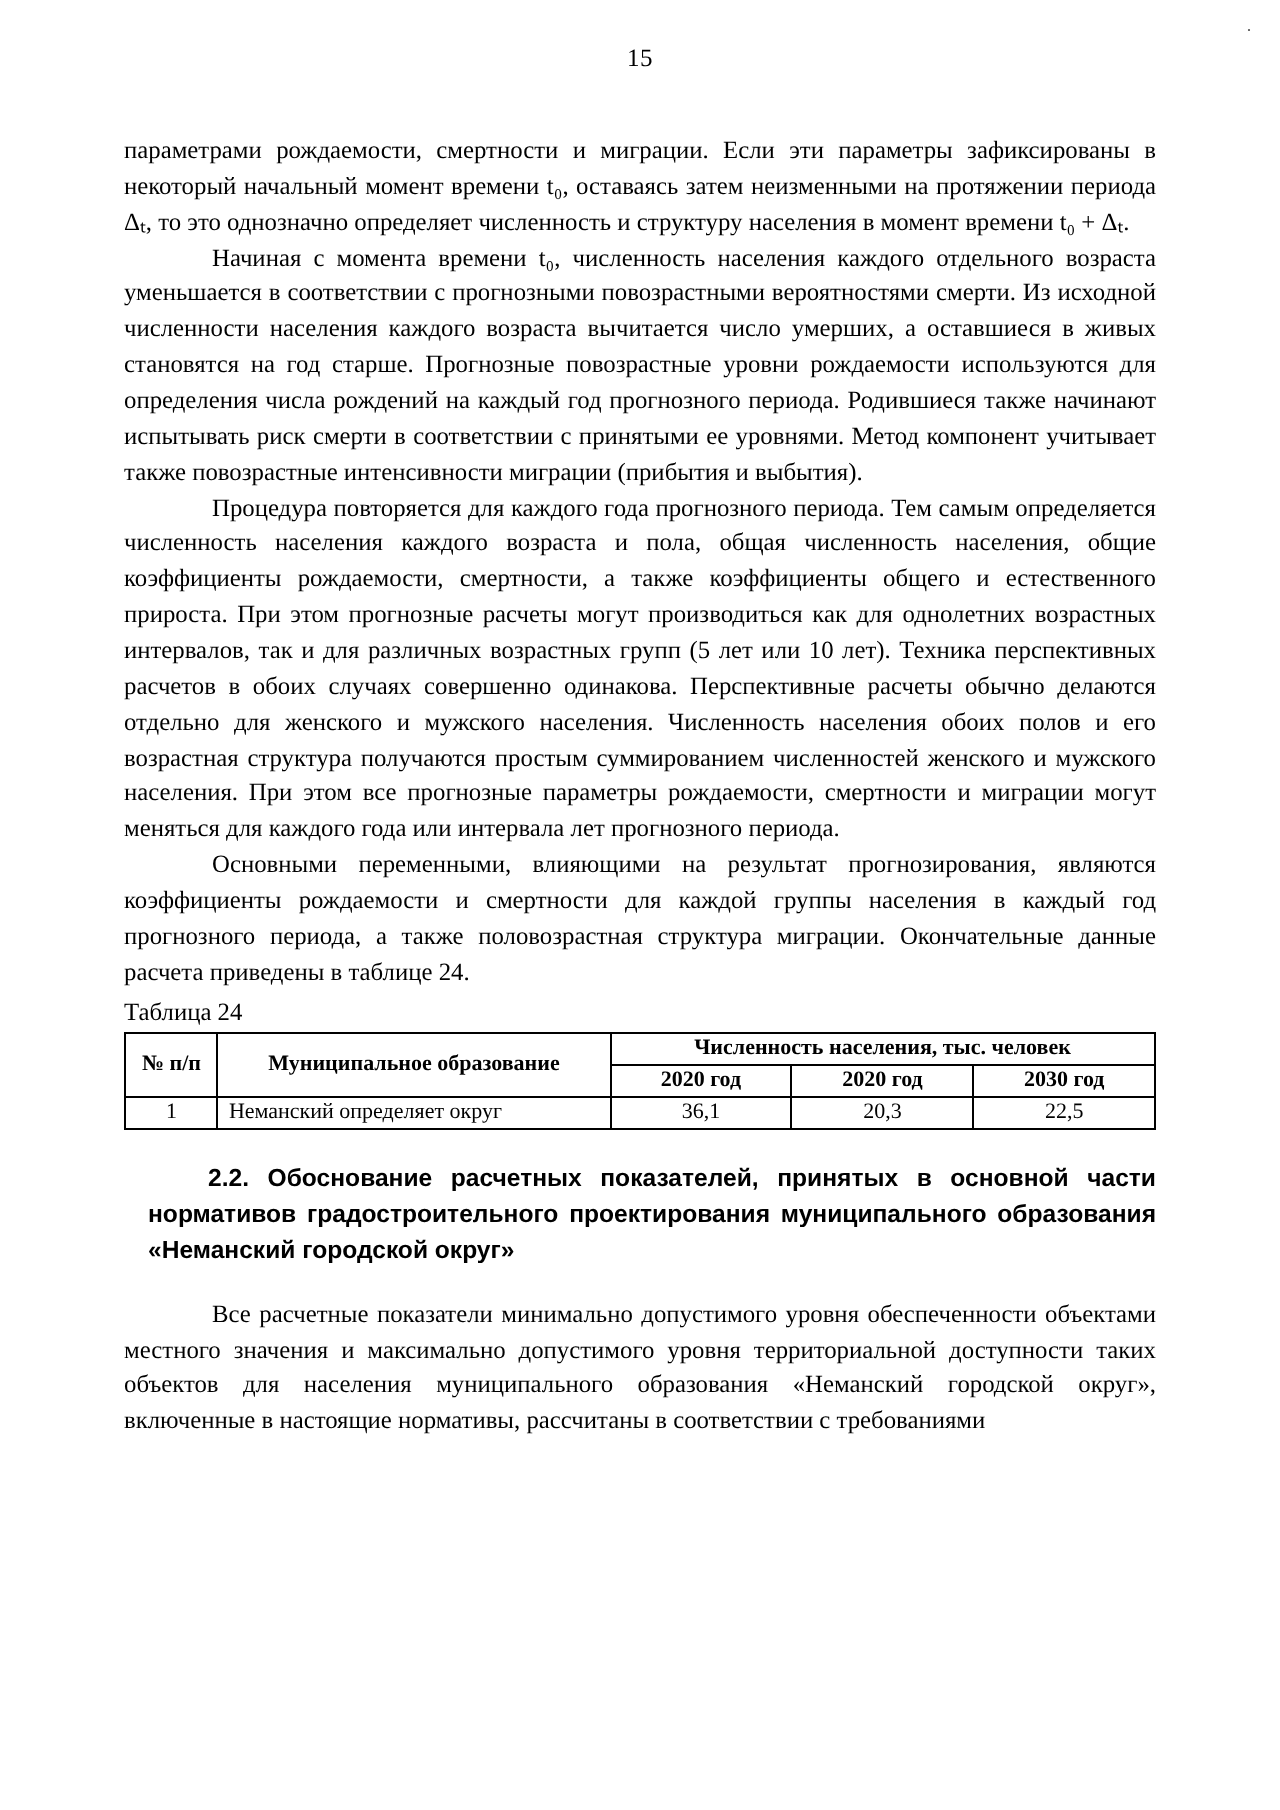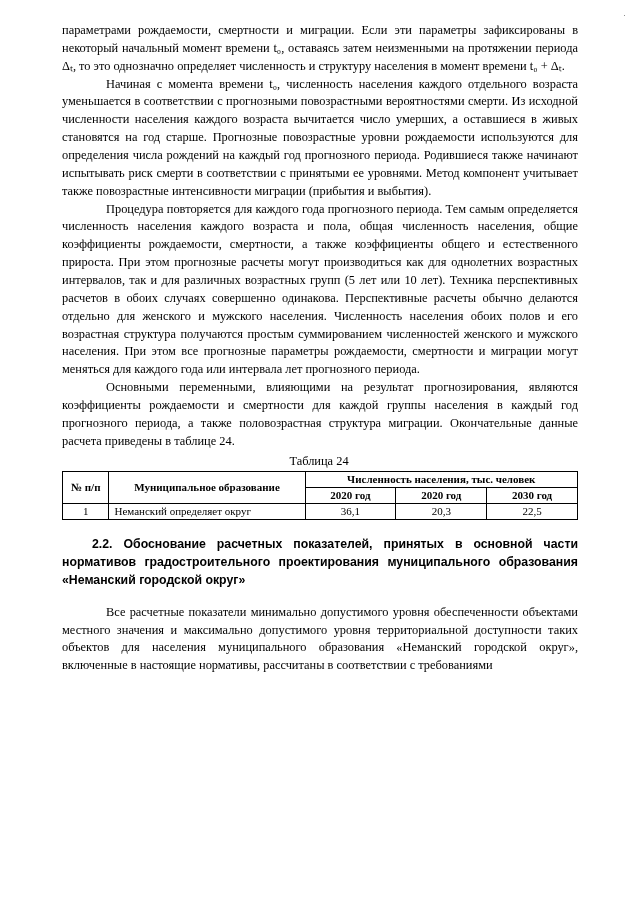--- a/index.html
+++ b/index.html
@@ -43,21 +43,21 @@
     text-justify: inter-word;
     text-indent: 0;
     hyphens: none;
   }
   p.indent {
     text-indent: 44px;
   }
   .tbl-caption {
     margin-top: 3px;
     font-size: 12.4px;
-    text-align: center;
+    text-align: left;
     padding-right: 2px;
   }
   table.data {
     width: 100%;
     border-collapse: collapse;
     margin-top: 2px;
     font-size: 11px;
     table-layout: fixed;
   }
   table.data th, table.data td {
@@ -72,33 +72,34 @@
     padding-left: 5px;
   }
   .col-np { width: 9%; }
   .col-mo { width: 38%; }
   .col-yr { width: 17.6%; }
   h2.section-title {
     font-family: "Liberation Sans", sans-serif;
     font-size: 12.3px;
     font-weight: bold;
     line-height: 1.45;
-    margin: 16px 0 0 0;
+    margin: 16px 0 0 12px;
     text-align: justify;
     text-indent: 30px;
   }
   .spacer-sm { height: 14px; }
 </style>
 </head>
 <body>
 
 <div class="page">
 
   <div class="corner-mark">·</div>
 
+  <div class="page-number">15</div>
 
   <p class="body-par">параметрами рождаемости, смертности и миграции. Если эти параметры зафиксированы в некоторый начальный момент времени t₀, оставаясь затем неизменными на протяжении периода Δₜ, то это однозначно определяет численность и структуру населения в момент времени t₀ + Δₜ.</p>
 
   <p class="body-par indent">Начиная с момента времени t₀, численность населения каждого отдельного возраста уменьшается в соответствии с прогнозными повозрастными вероятностями смерти. Из исходной численности населения каждого возраста вычитается число умерших, а оставшиеся в живых становятся на год старше. Прогнозные повозрастные уровни рождаемости используются для определения числа рождений на каждый год прогнозного периода. Родившиеся также начинают испытывать риск смерти в соответствии с принятыми ее уровнями. Метод компонент учитывает также повозрастные интенсивности миграции (прибытия и выбытия).</p>
 
   <p class="body-par indent">Процедура повторяется для каждого года прогнозного периода. Тем самым определяется численность населения каждого возраста и пола, общая численность населения, общие коэффициенты рождаемости, смертности, а также коэффициенты общего и естественного прироста. При этом прогнозные расчеты могут производиться как для однолетних возрастных интервалов, так и для различных возрастных групп (5 лет или 10 лет). Техника перспективных расчетов в обоих случаях совершенно одинакова. Перспективные расчеты обычно делаются отдельно для женского и мужского населения. Численность населения обоих полов и его возрастная структура получаются простым суммированием численностей женского и мужского населения. При этом все прогнозные параметры рождаемости, смертности и миграции могут меняться для каждого года или интервала лет прогнозного периода.</p>
 
   <p class="body-par indent">Основными переменными, влияющими на результат прогнозирования, являются коэффициенты рождаемости и смертности для каждой группы населения в каждый год прогнозного периода, а также половозрастная структура миграции. Окончательные данные расчета приведены в таблице 24.</p>
 
   <div class="tbl-caption">Таблица 24</div>

